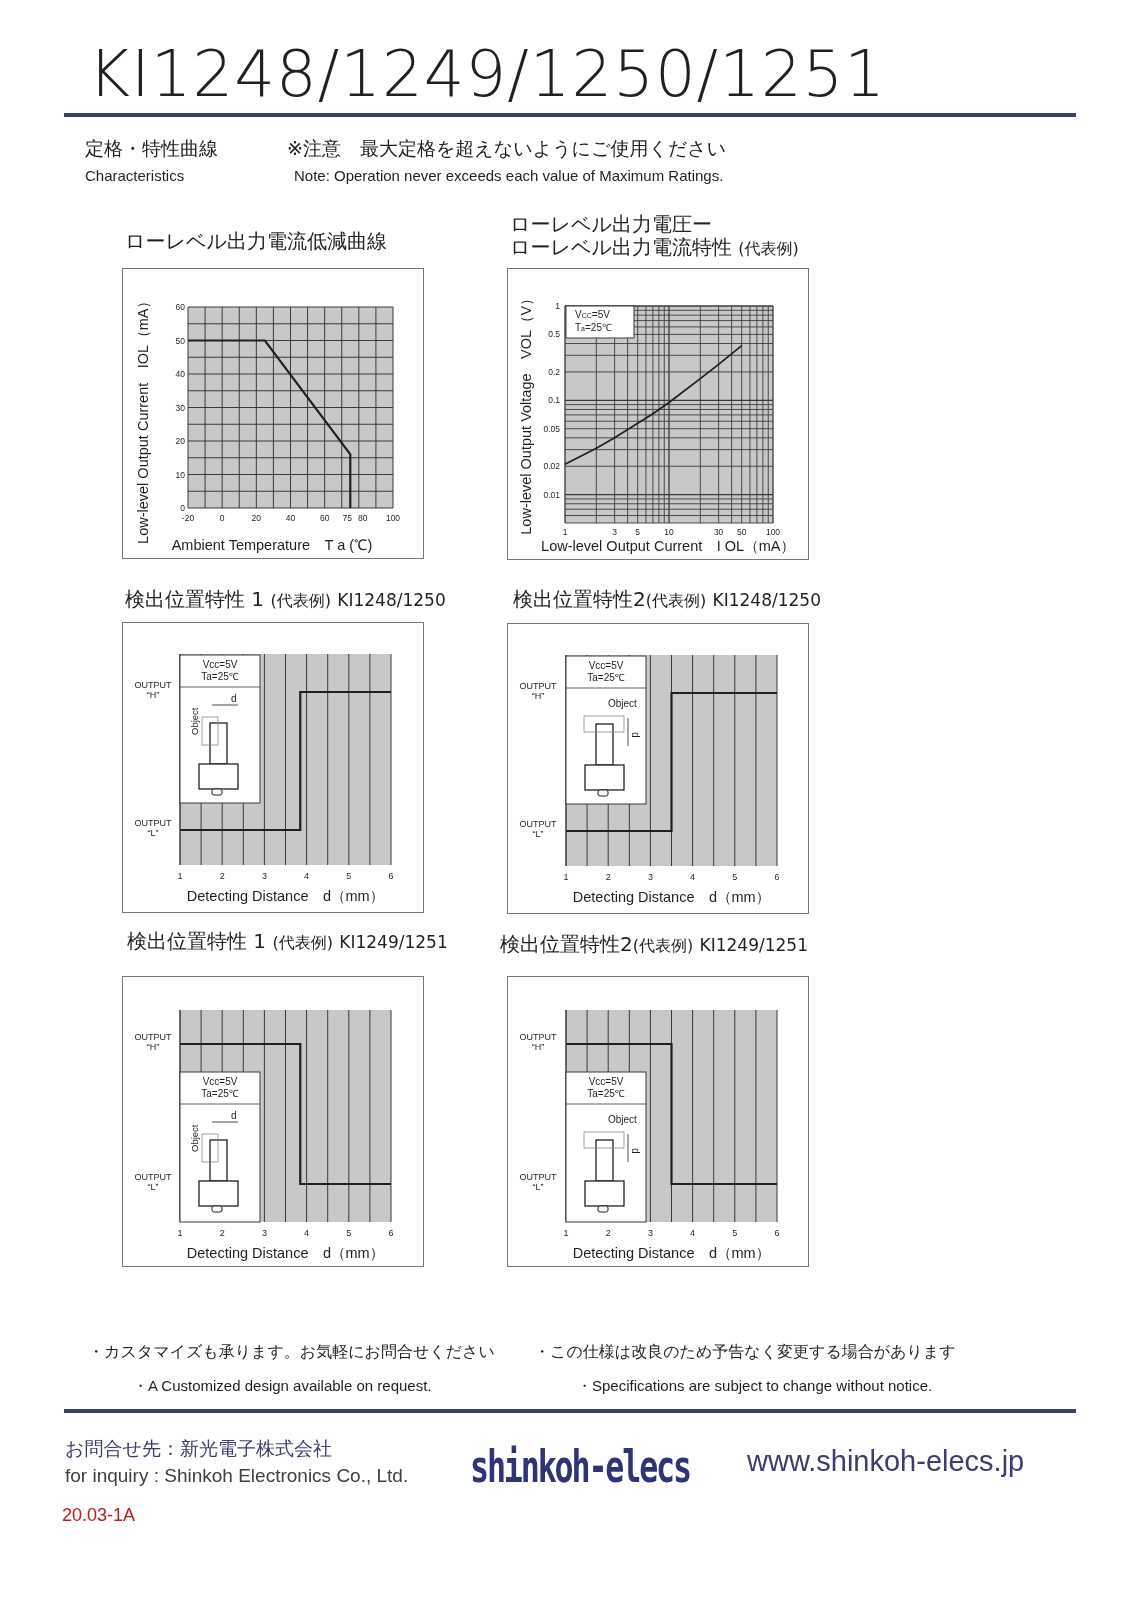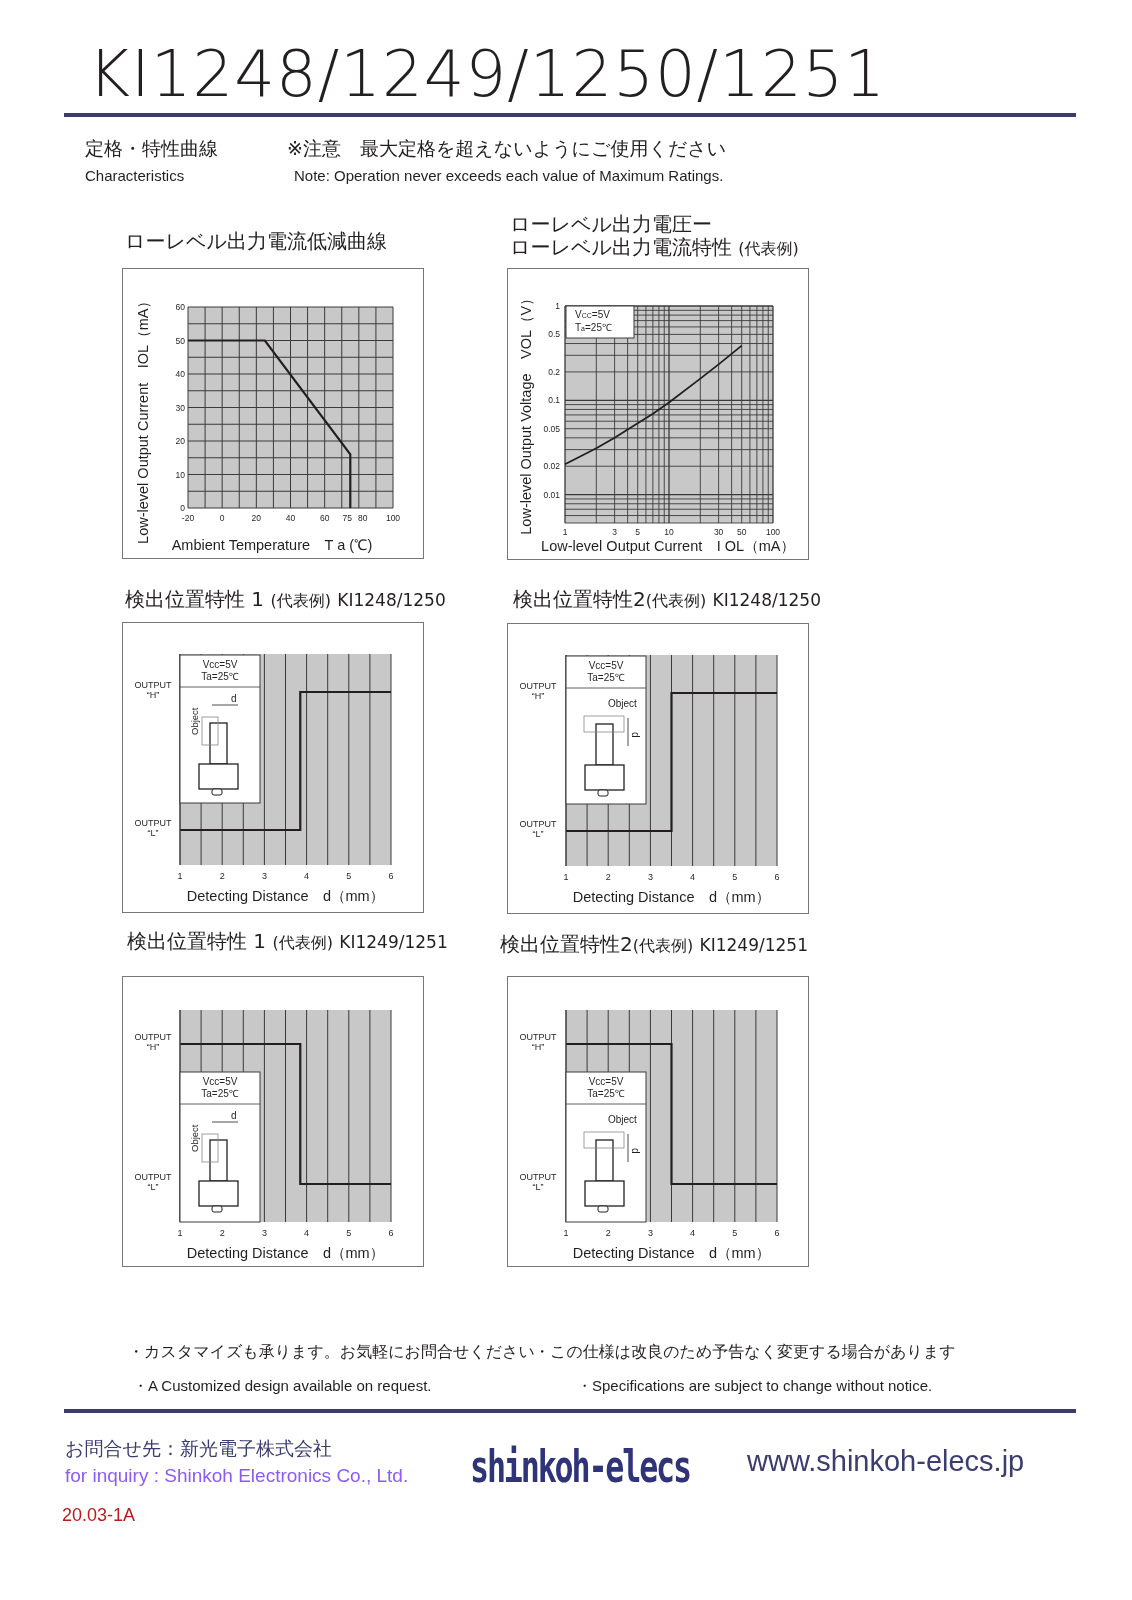--- a/index.html
+++ b/index.html
@@ -9,21 +9,21 @@
   .rule{left:64px;width:1012px;height:4px;background:#3a3d6e;}
   .hdr-jp{font-size:19px;color:#231f20;}
   .hdr-en{font-size:15px;color:#231f20;font-family:"Liberation Sans",sans-serif;}
   .sect-title{font-size:20px;color:#231f20;white-space:nowrap;line-height:1.15;}
   .sect-title .small{font-size:16px;}
   .frame{border:1.5px solid #777;background:#fff;box-sizing:border-box;}
   svg text{font-family:"Liberation Sans",sans-serif;fill:#231f20;}
   .note{font-size:16px;color:#231f20;white-space:nowrap;}
   .note-en{font-size:15px;color:#231f20;white-space:nowrap;font-family:"Liberation Sans",sans-serif;margin-left:40px;}
   .footer-jp{font-size:19px;color:#3a3d6e;}
-  .footer-en{font-size:19px;color:#8b5cf6;font-family:"Liberation Sans",sans-serif;}
+  .footer-en{font-size:19px;color:#404040;font-family:"Liberation Sans",sans-serif;}
   .logo{font-family:"DejaVu Sans Mono",monospace;font-weight:bold;font-size:44px;color:#2f3478;letter-spacing:-3px;transform:scaleX(0.72);transform-origin:left center;line-height:1;}
   .url{font-size:29px;color:#3a3d6e;font-family:"Liberation Sans",sans-serif;}
   .doc-code{font-size:18px;color:#b91c1c;font-family:"Liberation Sans",sans-serif;}
 </style>
 </head>
 <body>
 
 <div class="abs title">KI1248/1249/1250/1251</div>
 <div class="abs rule" style="top:113px;"></div>
 
@@ -331,21 +331,21 @@
       <text x="98" y="120" font-size="10" text-anchor="middle">Ta=25℃</text>
       <rect x="88" y="163" width="17" height="41" fill="#fff" stroke="#231f20" stroke-width="1.3"></rect>
       <rect x="77" y="204" width="39" height="25" fill="#fff" stroke="#231f20" stroke-width="1.3"></rect>
       <rect x="90" y="229" width="10" height="6" rx="2" fill="#fff" stroke="#231f20" stroke-width="1"></rect>
       <rect x="76" y="155" width="40" height="16" fill="none" stroke="#888" stroke-width="0.8"></rect>
       <text x="100" y="146" font-size="10">Object</text>
       <line x1="120" x2="120" y1="157" y2="185" stroke="#231f20" stroke-width="0.8"></line>
       <text transform="translate(124 171) rotate(90)" font-size="10">d</text>
     </svg></div>
 
-<div class="abs note" style="left:88px;top:1342px;margin-left:40px;">・カスタマイズも承ります。お気軽にお問合せください</div>
+<div class="abs note" style="left:88px;top:1342px;">・カスタマイズも承ります。お気軽にお問合せください</div>
 <div class="abs note-en" style="left:93px;top:1377px;">・A Customized design available on request.</div>
 <div class="abs note" style="left:534px;top:1342px;">・この仕様は改良のため予告なく変更する場合があります</div>
 <div class="abs note-en" style="left:537px;top:1377px;">・Specifications are subject to change without notice.</div>
 
 <div class="abs rule" style="top:1409px;"></div>
 
 <div class="abs footer-jp" style="left:65px;top:1436px;">お問合せ先：新光電子株式会社</div>
 <div class="abs footer-en" style="left:65px;top:1465px;">for inquiry : Shinkoh Electronics Co., Ltd.</div>
 <div class="abs logo" style="left:470px;top:1445px;">shinkoh-elecs</div>
 <div class="abs url" style="left:747px;top:1445px;">www.shinkoh-elecs.jp</div>

